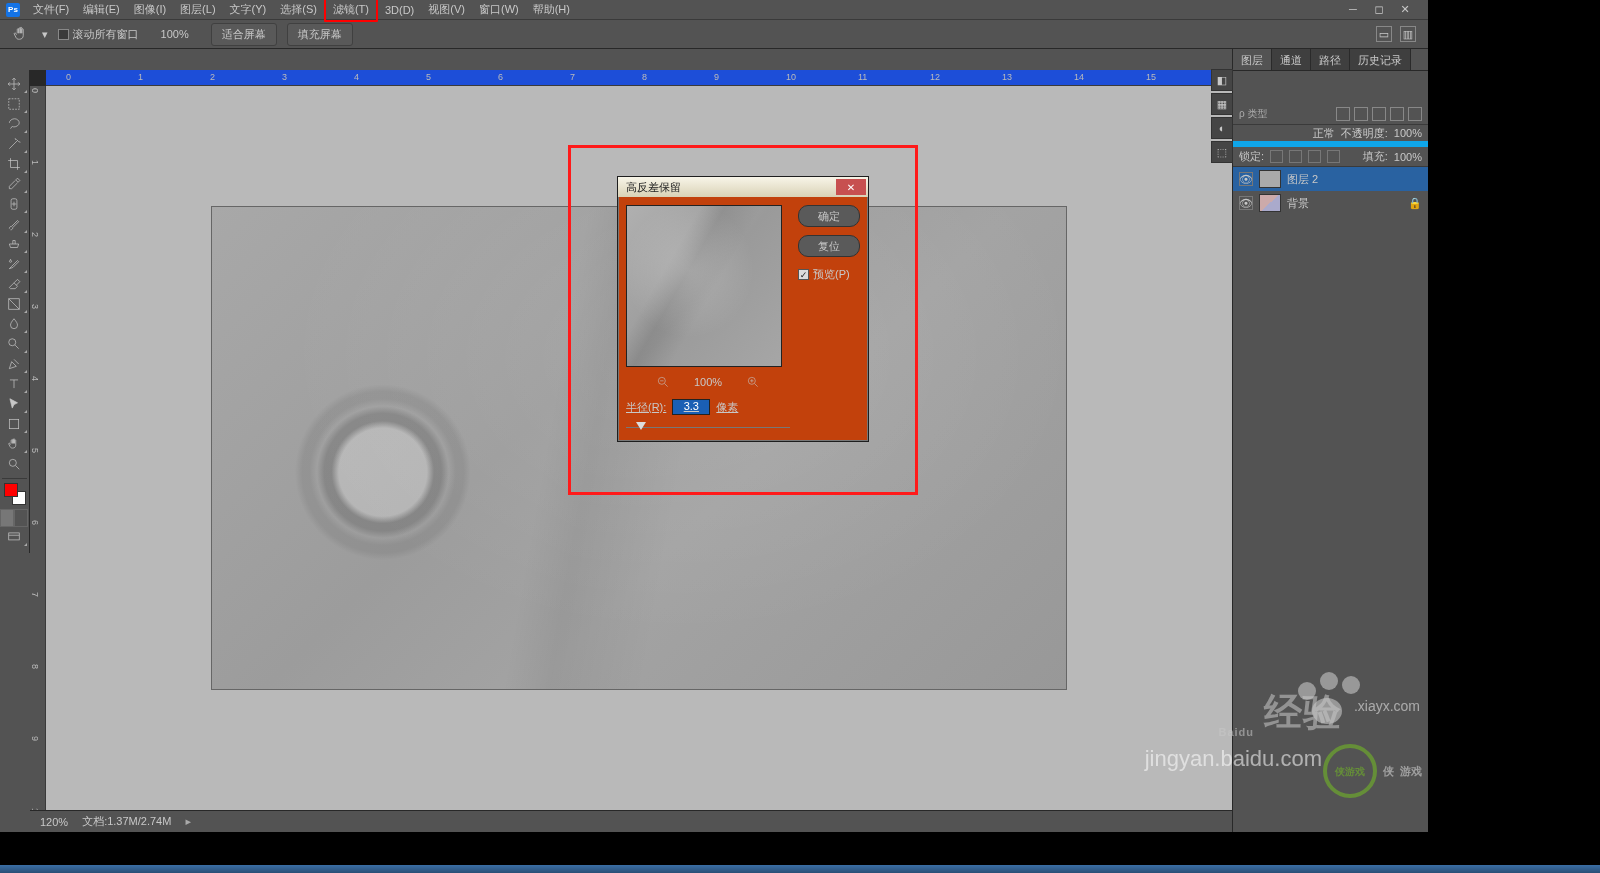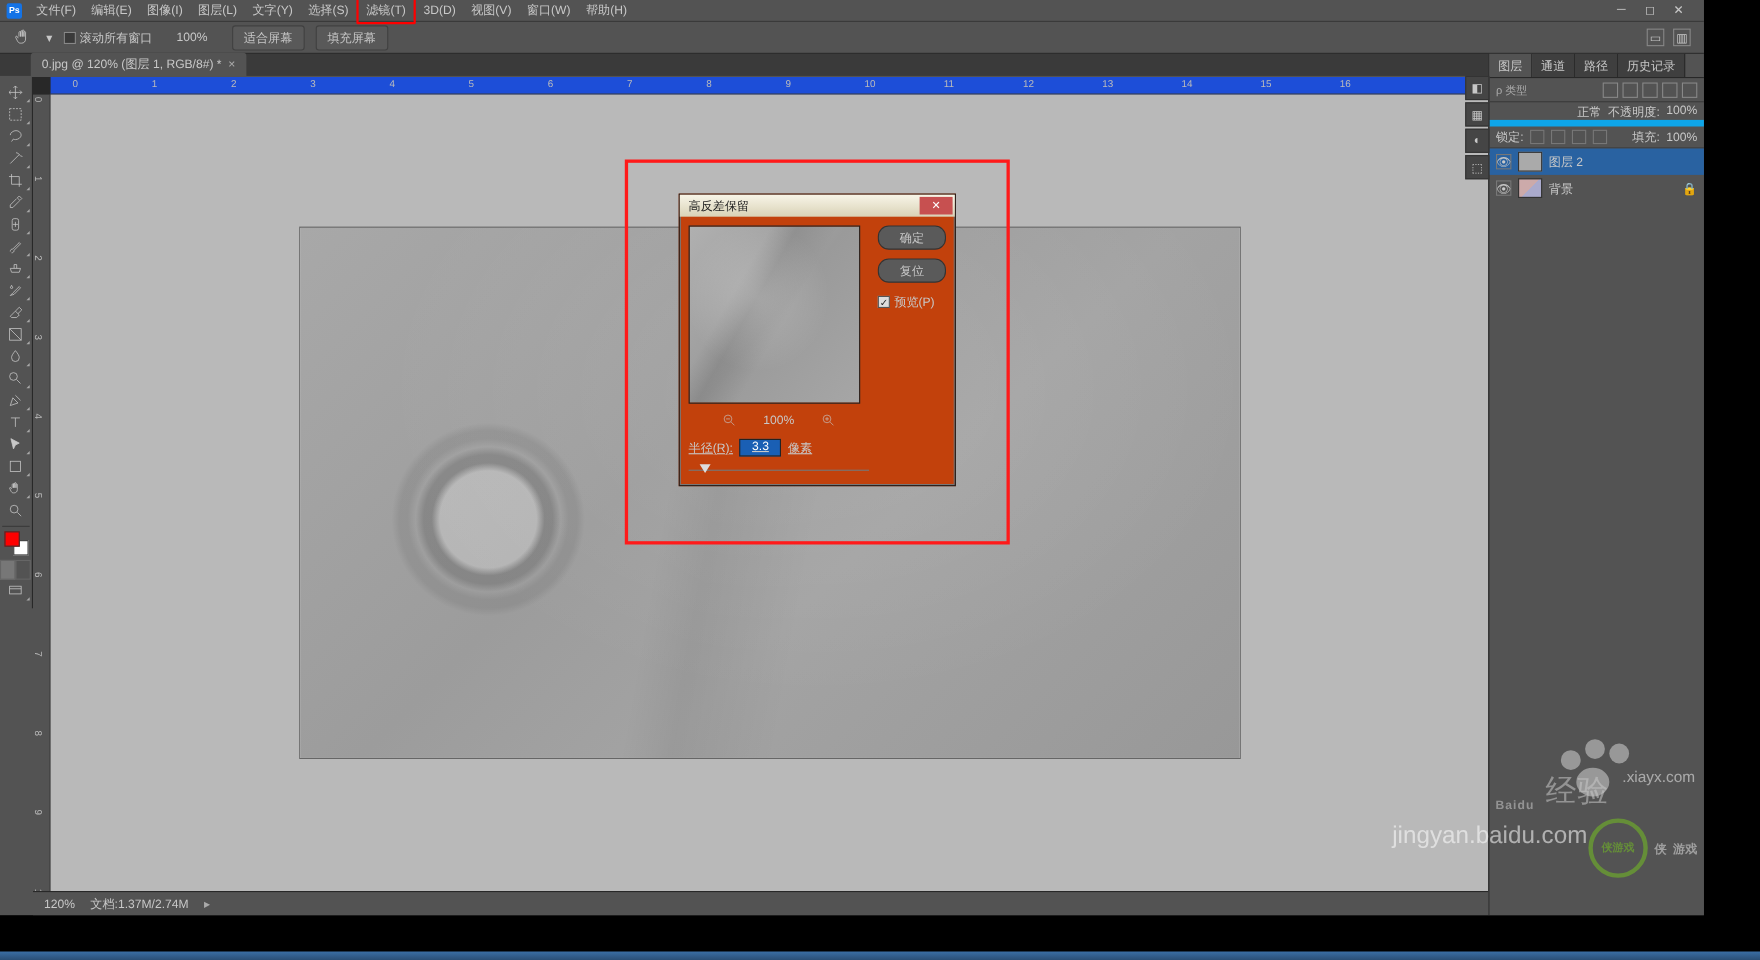--- a/index.html
+++ b/index.html
@@ -1,18 +1,18 @@
 <!DOCTYPE html>
 <html><head>
 <meta charset="utf-8">
 <style>
 * { margin: 0; padding: 0; box-sizing: border-box; font-family: "Microsoft YaHei", Tahoma, sans-serif; font-size: 11px; color: #c8c8c8; user-select: none; }
 html, body { width: 1600px; height: 873px; background: #000; overflow: hidden; }
 
-.ps-window { width: 1549px; height: 832px; background: #535353; position: relative; }
+.ps-window { width: 1428px; height: 832px; background: #535353; position: relative; }
 
 
 .menubar { height: 19px; background: #535353; display: flex; align-items: center; padding-left: 6px; }
 .ps-logo { width: 14px; height: 14px; background: #1473e6; border-radius: 2px; display:flex; align-items:center; justify-content:center; font-size:8px; color:#fff; font-weight:bold; margin-right: 6px; }
 .menubar .menu-item { padding: 3px 7px; cursor: default; }
 .menubar .menu-item.hl { border: 2px solid #ff0000; border-radius: 1px; }
 .win-controls { margin-left: auto; display:flex; gap: 12px; padding-right: 16px; }
 .win-controls span { width:14px; text-align:center; }
 
 
@@ -87,42 +87,42 @@
 .dlg-chk { display:flex; align-items:center; gap:4px; margin-top:2px; }
 .dlg-chk .cb { width:11px; height:11px; background:#ddd; border:1px solid #555; display:flex; align-items:center; justify-content:center; color:#222; font-size:9px; }
 
 
 .rpanel { position:absolute; right:0; top:49px; width:196px; bottom:0; background:#535353; border-left:1px solid #282828; }
 .rpanel .collapse-col { position:absolute; left:-22px; top:20px; width:22px; }
 .collapse-col .cico { width:22px; height:22px; background:#454545; border:1px solid #333; margin-bottom:2px; display:flex; align-items:center; justify-content:center; }
 .panel-tabs { height:22px; display:flex; border-bottom:1px solid #282828; }
 .panel-tabs .ptab { padding:4px 8px; background:#3f3f3f; border-right:1px solid #2a2a2a; }
 .panel-tabs .ptab.active { background:#535353; }
-.search-row { height:22px; display:flex; align-items:center; padding:0 6px; gap:4px; border-bottom:1px solid #3a3a3a; }
+.search-row { height:22px; display:flex; align-items:center; padding:0 6px; gap:4px; border-bottom:1px solid #3a3a3a;margin-top:32px; }
 .search-row .sico { width:14px; height:14px; border:1px solid #888; }
 .search-row .lbl { flex:1; font-size:10px; color:#aaa; }
 .blend-row { height:22px; display:flex; align-items:center; padding:0 6px; gap:6px; border-bottom:6px solid #0ea5e9;text-align:right; }
 .blend-row .sel { flex:1; }
 .lock-row { height:20px; display:flex; align-items:center; padding:0 6px; gap:6px; border-bottom:1px solid #3a3a3a; font-size:10px; }
 .lock-row .ic { width:13px; height:13px; border:1px solid #777; }
 .layers { }
 .layer { height:24px; display:flex; align-items:center; padding:0 6px; gap:6px; }
 .layer.active { background:#2962a1; }
 .eye { width:14px; height:14px; border:1px solid #777; display:flex; align-items:center; justify-content:center; }
 .thumb { width:22px; height:18px; background:#aaa; border:1px solid #333; }
 .thumb.bg { background: linear-gradient(135deg,#caa 0 50%, #aac 50%); }
 .layer .lock-ic { margin-left:auto; }
 
 
 .status { position:absolute; left:30px; right:196px; bottom:0; height:22px; background:#535353; border-top:1px solid #282828; display:flex; align-items:center; padding:0 10px; gap:14px; }
 .status .arrow { color:#aaa; }
 
 
 .wm-baidu { position:absolute; right:86px; bottom:94px; color:#fff; opacity:.55; font-size:46px; font-weight:bold; letter-spacing:1px; display:flex; align-items:flex-end; gap:10px; }
-.wm-baidu .jy { font-size:28px; font-weight:normal; }
+.wm-baidu .jy { font-size:38px; font-weight:bold; }
 .wm-url { position:absolute; right:106px; bottom:60px; color:#fff; opacity:.55; font-size:22px; }
 .wm-game { position:absolute; right:6px; bottom:34px; color:#fff; opacity:.65; font-size:30px; font-weight:bold; display:flex; align-items:center; gap:6px;}
 .wm-game .circ { width:54px; height:54px; border-radius:50%; border:4px solid #6fae2a; display:flex; align-items:center; justify-content:center; color:#6fae2a; font-size:10px; text-align:center; line-height:1.1; }
 .wm-dom { position:absolute; right:8px; bottom:118px; color:#fff; opacity:.5; font-size:14px; }
 .wm-paw { position:absolute; right:130px; bottom:160px; opacity:.4; }
 .wm-paw div { width:18px; height:18px; background:#fff; border-radius:50%; position:absolute; }
 
 
 .taskbar { position:absolute; left:0; right:0; bottom:0; height:8px; background: linear-gradient(#3a6ea5, #2a4e75); }
 </style>
@@ -164,26 +164,20 @@
     </div>
     <div class="opt-zoom">100%</div>
     <div class="opt-btn">适合屏幕</div>
     <div class="opt-btn">填充屏幕</div>
     <div class="right-icons">
       <div class="opt-icon">▭</div>
       <div class="opt-icon">▥</div>
     </div>
   </div>
 
-  <div class="doctab-strip">
-    <div class="doctab">
-      <span>0.jpg @ 120% (图层 1, RGB/8#) *</span>
-      <span class="x">×</span>
-    </div>
-  </div>
 
   <div class="toolbox">
     <div class="tool">
         <svg width="14" height="14" viewBox="0 0 24 24">
           <path d="M12 2v20M2 12h20M12 2l-3 3M12 2l3 3M12 22l-3-3M12 22l3-3M2 12l3-3M2 12l3 3M22 12l-3-3M22 12l-3 3"></path>
         </svg>
         <div class="tri"></div>
       </div>
     <div class="tool">
         <svg width="14" height="14" viewBox="0 0 24 24">

